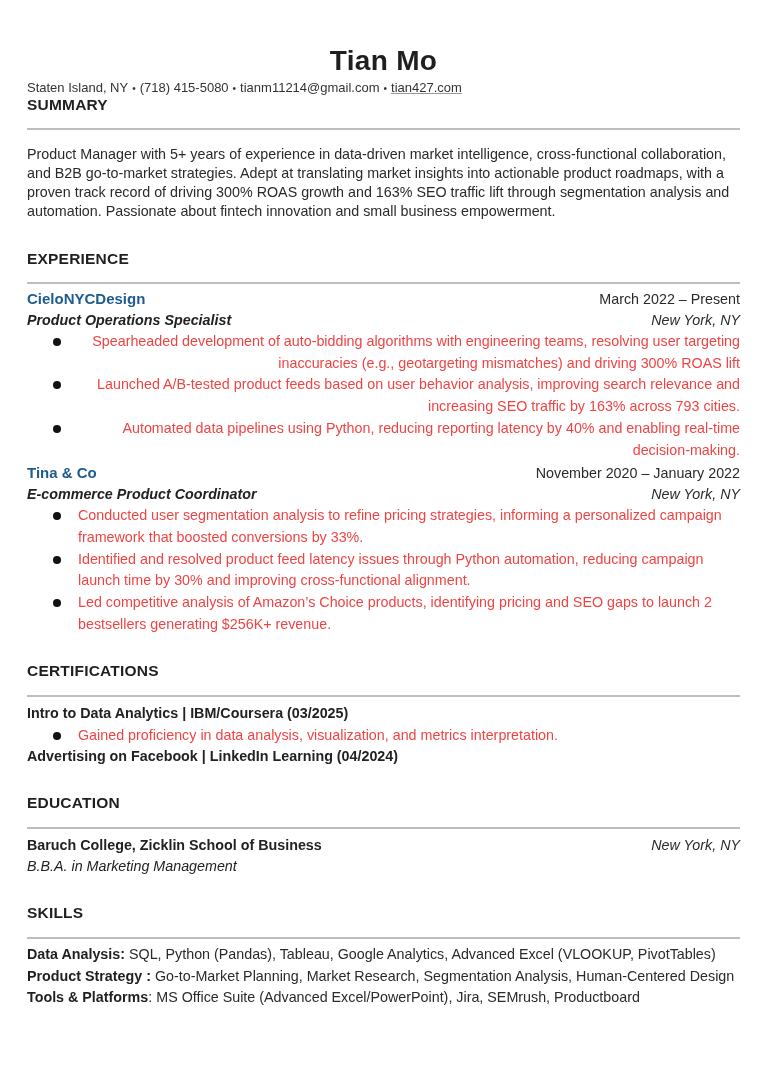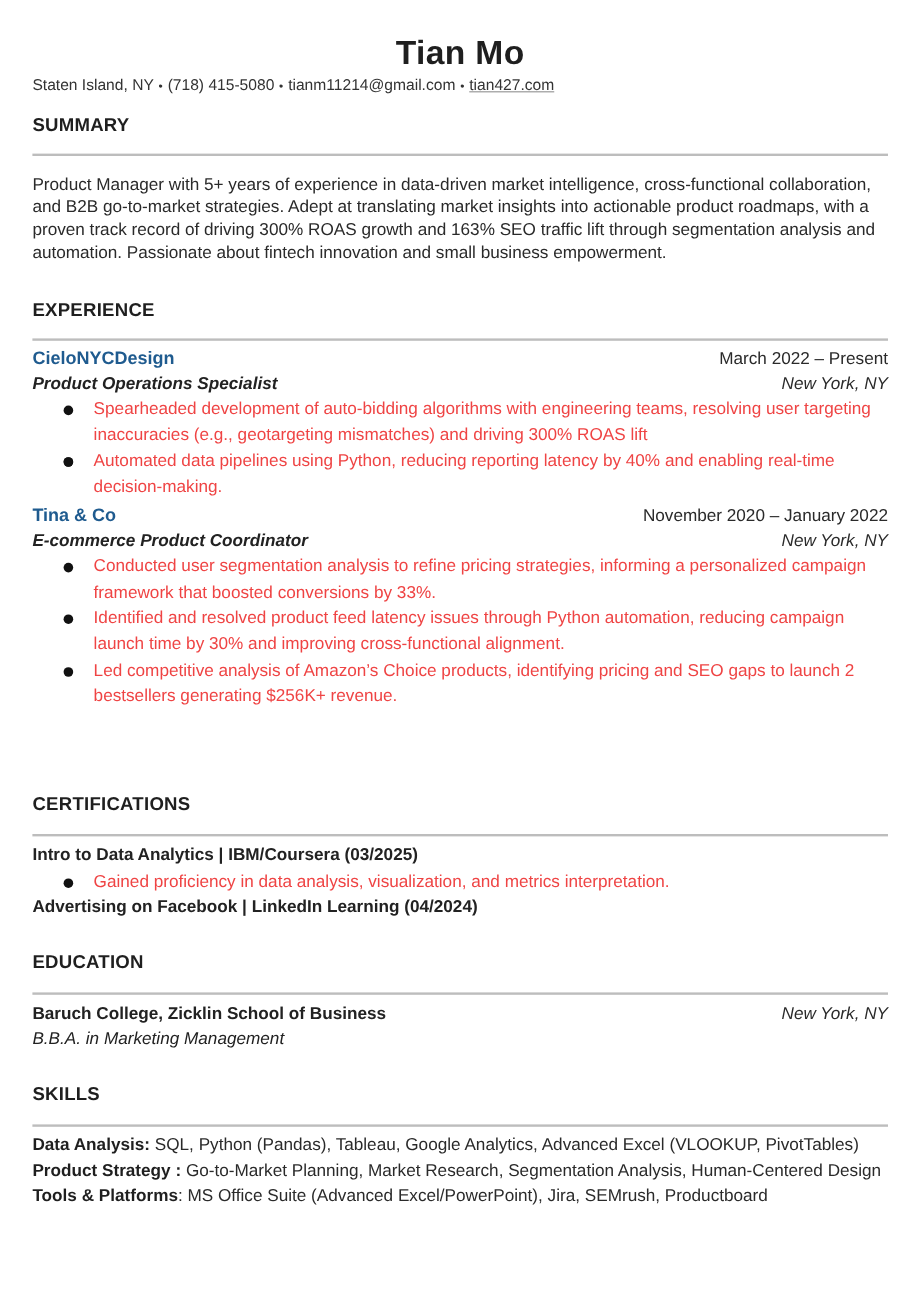--- a/index.html
+++ b/index.html
@@ -5,21 +5,21 @@
   html, body { margin: 0; padding: 0; background: #ffffff; }
   body {
     width: 768px; height: 1089px; overflow: hidden;
     font-family: "Liberation Sans", "DejaVu Sans", sans-serif;
     color: #222222;
     position: relative;
   }
   .page { position: absolute; left: 27px; top: 0; width: 713px; }
   .name {
     text-align: center; font-weight: bold; font-size: 28px;
-    color: #1f1f1f; margin-top: 27px; line-height: 34px; letter-spacing: 0.3px;
+    color: #1f1f1f; margin-top: 44px; line-height: 34px; letter-spacing: 0.3px;
   }
   .contact {
     text-align: left; font-size: 13px; color: #333; line-height: 18px; margin-top: 1px;
   }
   .contact .sep { margin: 0 4px; font-size: 10px; }
   .contact a { color: #333; text-decoration: underline; text-decoration-color: #999; }
   .section-title {
     font-weight: bold; font-size: 15.5px; color: #1f1f1f; letter-spacing: 0.2px;
   }
   .rule { height: 2px; background: #bdbdbd; margin: 0; }
@@ -52,32 +52,32 @@
   <div class="abs" style="top:96px;">
     <div class="section-title">SUMMARY</div>
     <div class="rule" style="margin-top:14px;"></div>
     <div class="para" style="margin-top:15px;">Product Manager with 5+ years of experience in data-driven market intelligence, cross-functional collaboration, and B2B go-to-market strategies. Adept at translating market insights into actionable product roadmaps, with a proven track record of driving 300% ROAS growth and 163% SEO traffic lift through segmentation analysis and automation. Passionate about fintech innovation and small business empowerment.</div>
   </div>
 
   <div class="abs" style="top:250px;">
     <div class="section-title">EXPERIENCE</div>
     <div class="rule" style="margin-top:14px;"></div>
 
-    <div style="margin-top:4px;">
+    <div style="margin-top:4px;text-align:right;">
       <div class="row">
         <span class="company">CieloNYCDesign</span>
         <span class="date">March 2022 – Present</span>
       </div>
       <div class="row">
         <span class="role">Product Operations Specialist</span>
         <span class="loc">New York, NY</span>
       </div>
       <ul class="bullets">
         <li><span class="dot"></span><span>Spearheaded development of auto-bidding algorithms with engineering teams, resolving user targeting inaccuracies (e.g., geotargeting mismatches) and driving 300% ROAS lift</span></li>
-        <li><span class="dot"></span></li>
+        <li><span class="dot"></span><span>Launched A/B-tested product feeds based on user behavior analysis, improving search relevance and increasing SEO traffic by 163% across 793 cities.</span></li>
         <li><span class="dot"></span><span>Automated data pipelines using Python, reducing reporting latency by 40% and enabling real-time decision-making.</span></li>
       </ul>
     </div>
 
     <div style="margin-top:1px;">
       <div class="row">
         <span class="company">Tina &amp; Co</span>
         <span class="date">November 2020 – January 2022</span>
       </div>
       <div class="row">

